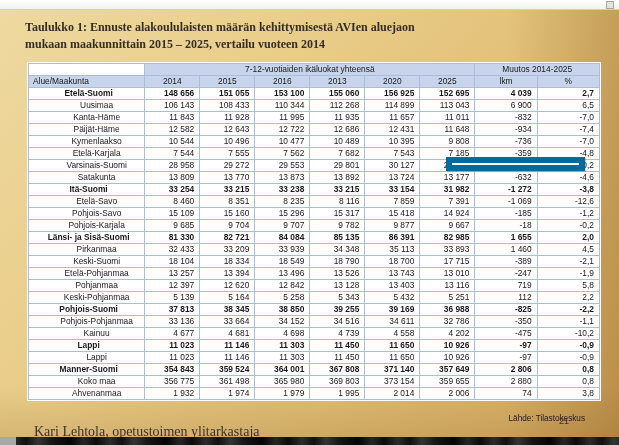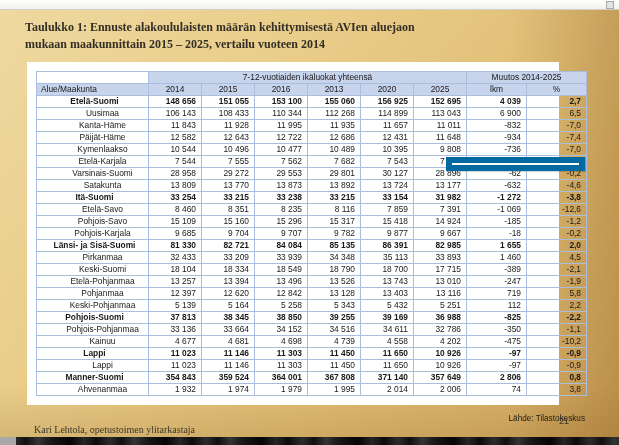--- a/index.html
+++ b/index.html
@@ -26,22 +26,22 @@
       linear-gradient(to bottom, rgba(0,0,0,0) 88%, rgba(110,70,15,0.15) 100%),
       linear-gradient(130deg, #eed9a0 0%, #e9cc88 35%, #e0bd74 65%, #d2a75f 100%);
   }
   .slide-title {
     position:absolute; top:9px; left:25px; width:565px;
     font-family:"Liberation Serif", serif; font-weight:bold;
     font-size:12px; line-height:1.42; color:#332f26;
   }
   
   .table-box {
-    position:absolute; top:52px; left:27px; width:532px;
-    background:#ffffff; padding:9px;
+    position:absolute; top:52px; left:27px; width:574px;
+    background:#ffffff; padding:1px;
   }
   table { width:100%; border-collapse:collapse; table-layout:fixed; }
   col.c-name  { width:112px; }
   col.c-year  { width:53px; }
   col.c-lkm   { width:60px; }
   col.c-pct   { width:60px; }
   th, td {
     border:1px solid #a9bedd; overflow:hidden; white-space:nowrap;
     font-size:8.4px; color:#191919; height:11px; line-height:11px;
     font-weight:normal; padding:0;
@@ -54,21 +54,21 @@
   td.name { text-align:center; padding-left:20px;margin-top:24px; }
   tr.bold td { font-weight:bold; }
   tr.bold td.name { padding-left:4px; }
   
   .source-label {
     position:absolute; top:404px; right:34px;
     font-size:8.2px; color:#22201b;
   }
   .footer-author {
     position:absolute; top:414px; left:34px;
-    font-family:"Liberation Serif", serif; font-size:10px; color:#3c362a;
+    font-family:"Liberation Serif", serif; font-size:14px; color:#3c362a;
   }
   .page-number {
     position:absolute; top:406px; right:50px;
     font-family:Liberation Sans, sans-serif; font-size:9px; color:#3c362a;
   }
   
   .tooltip {
     position:absolute; top:157px; left:446px; width:139px; height:14px;
     background:#fbfbf6; border:6px solid #0369a1;
     font-size:7.6px; line-height:12px; color:#4a4a4a;
@@ -392,20 +392,31 @@
               <td class="num">354 843</td>
               <td class="num">359 524</td>
               <td class="num">364 001</td>
               <td class="num">367 808</td>
               <td class="num">371 140</td>
               <td class="num">357 649</td>
               <td class="num">2 806</td>
               <td class="num">0,8</td>
             </tr>
             <tr>
+              <td class="name">Koko maa</td>
+              <td class="num">356 775</td>
+              <td class="num">361 498</td>
+              <td class="num">365 980</td>
+              <td class="num">369 803</td>
+              <td class="num">373 154</td>
+              <td class="num">359 655</td>
+              <td class="num">2 880</td>
+              <td class="num">0,8</td>
+            </tr>
+            <tr>
               <td class="name">Ahvenanmaa</td>
               <td class="num">1 932</td>
               <td class="num">1 974</td>
               <td class="num">1 979</td>
               <td class="num">1 995</td>
               <td class="num">2 014</td>
               <td class="num">2 006</td>
               <td class="num">74</td>
               <td class="num">3,8</td>
             </tr>

